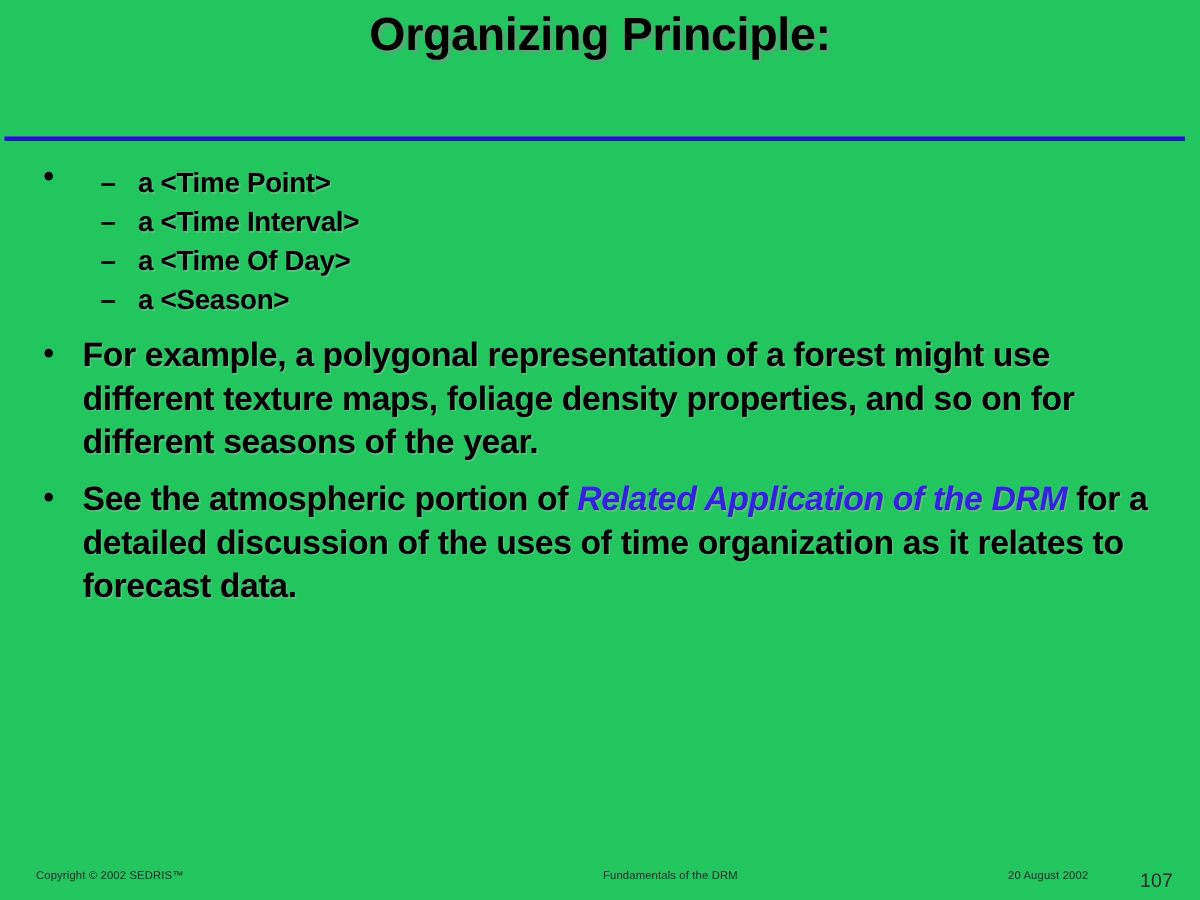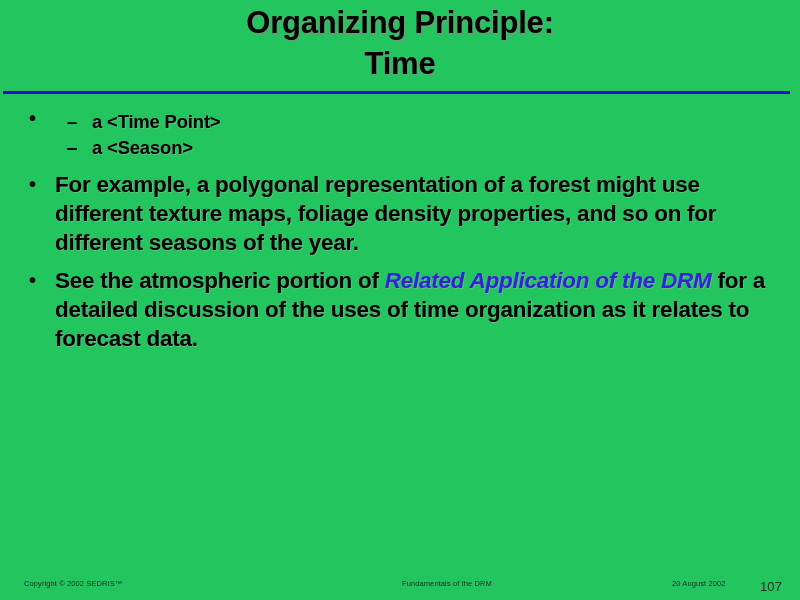--- a/index.html
+++ b/index.html
@@ -159,41 +159,42 @@
     white-space: nowrap;
   }
 </style>
 </head>
 <body>
 
 <div class="slide">
 
   <div class="title-block">
     <div class="title-line">Organizing Principle:</div>
-    <div class="title-line">Time</div>
   </div>
 
   <div class="title-rule"></div>
 
   <div class="body-area">
 
     <div class="bullet-l1">
       <span class="marker">•</span>
     </div>
 
     <div class="sub-list">
       <div class="bullet-l2">
         <span class="marker">–</span>
         <span>a &lt;Time Point&gt;</span>
       </div>
       <div class="bullet-l2">
         <span class="marker">–</span>
-      </div>
-      <div class="bullet-l2">
-        <span class="marker">–</span>
+        <span>a &lt;Time Interval&gt;</span>
+      </div>
+      <div class="bullet-l2">
+        <span class="marker">–</span>
+        <span>a &lt;Time Of Day&gt;</span>
       </div>
       <div class="bullet-l2">
         <span class="marker">–</span>
         <span>a &lt;Season&gt;</span>
       </div>
     </div>
 
     <div class="bullet-l1 gap-para">
       <span class="marker">•</span>
       <span>For example, a polygonal representation of a forest might use different texture maps, foliage density properties, and so on for different seasons of the year.</span>

